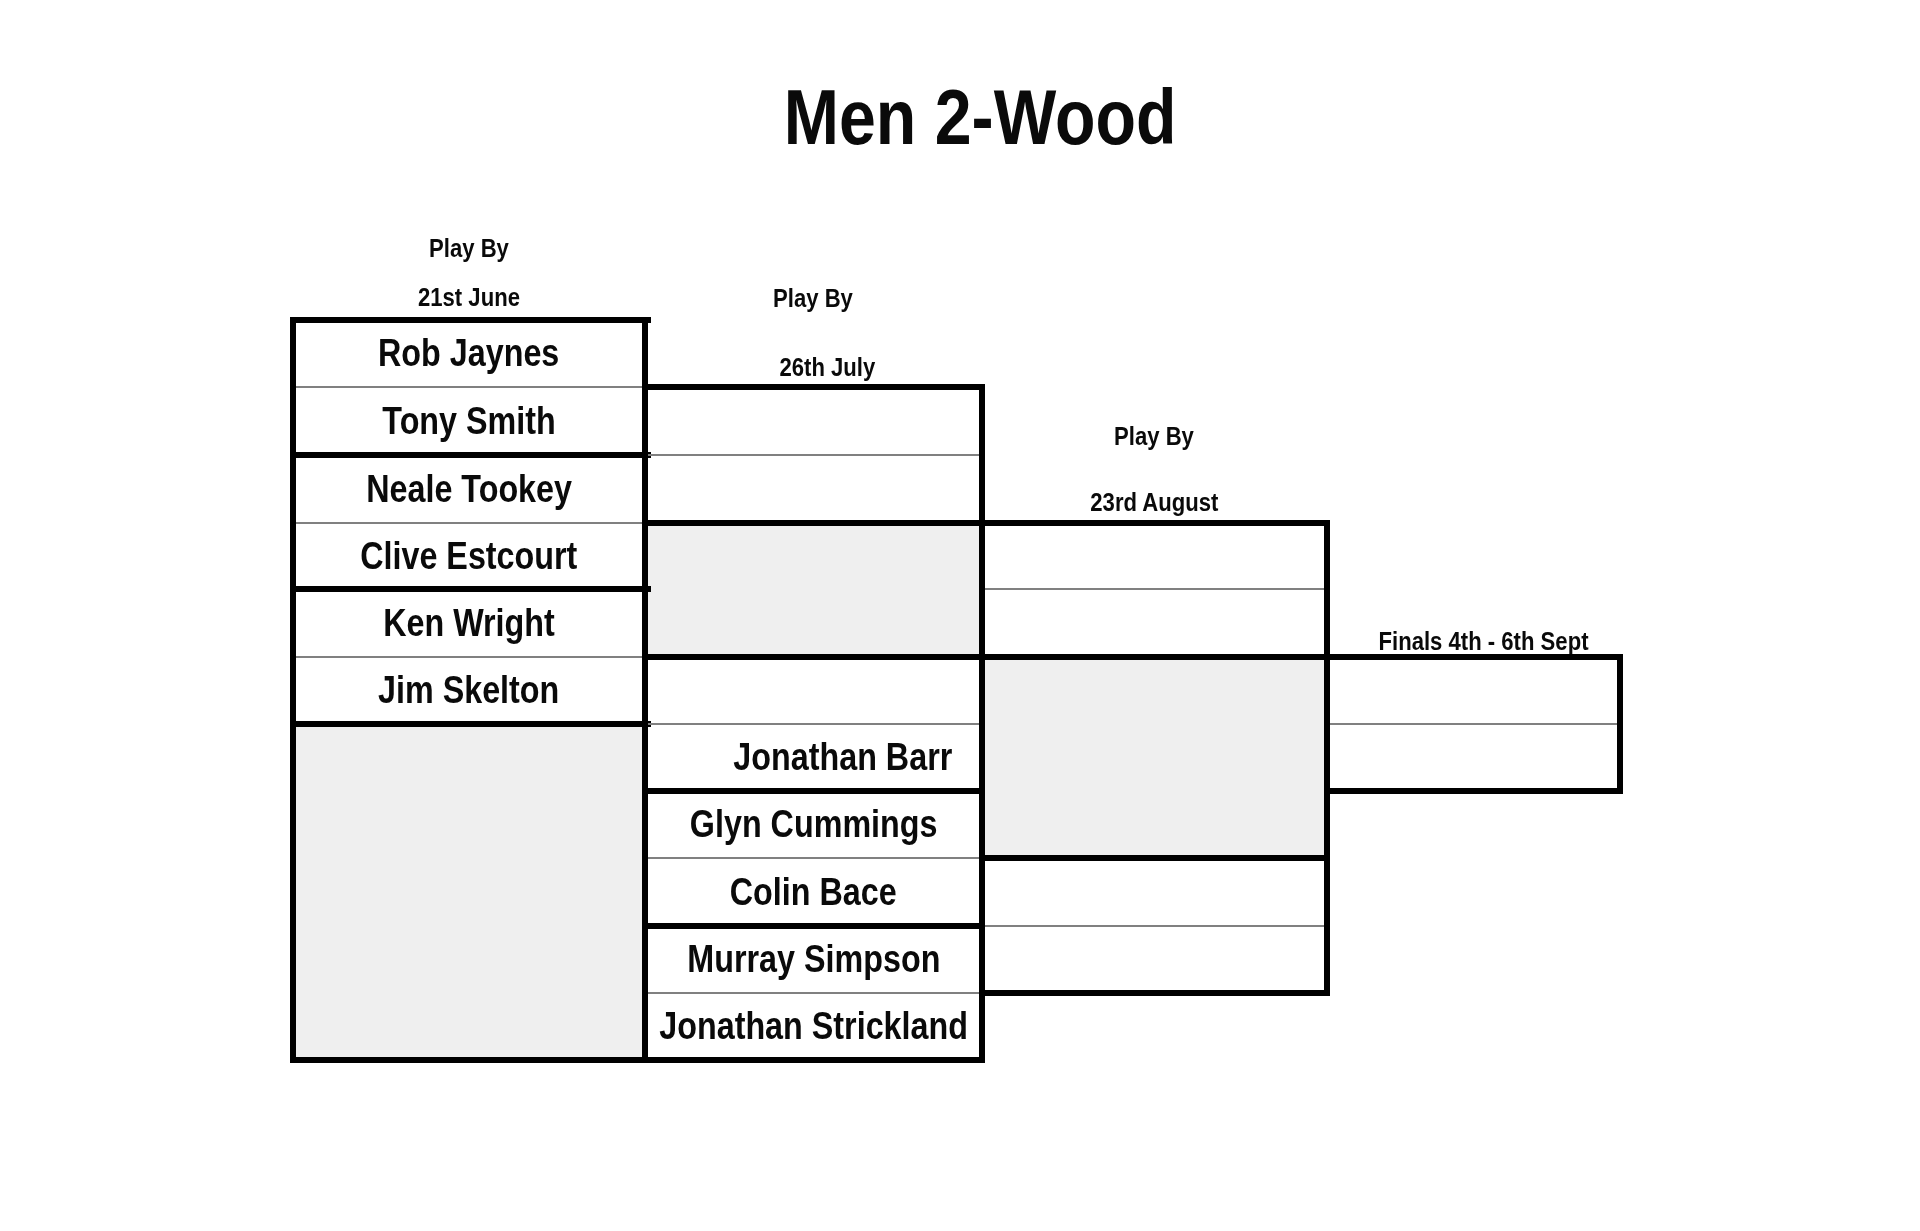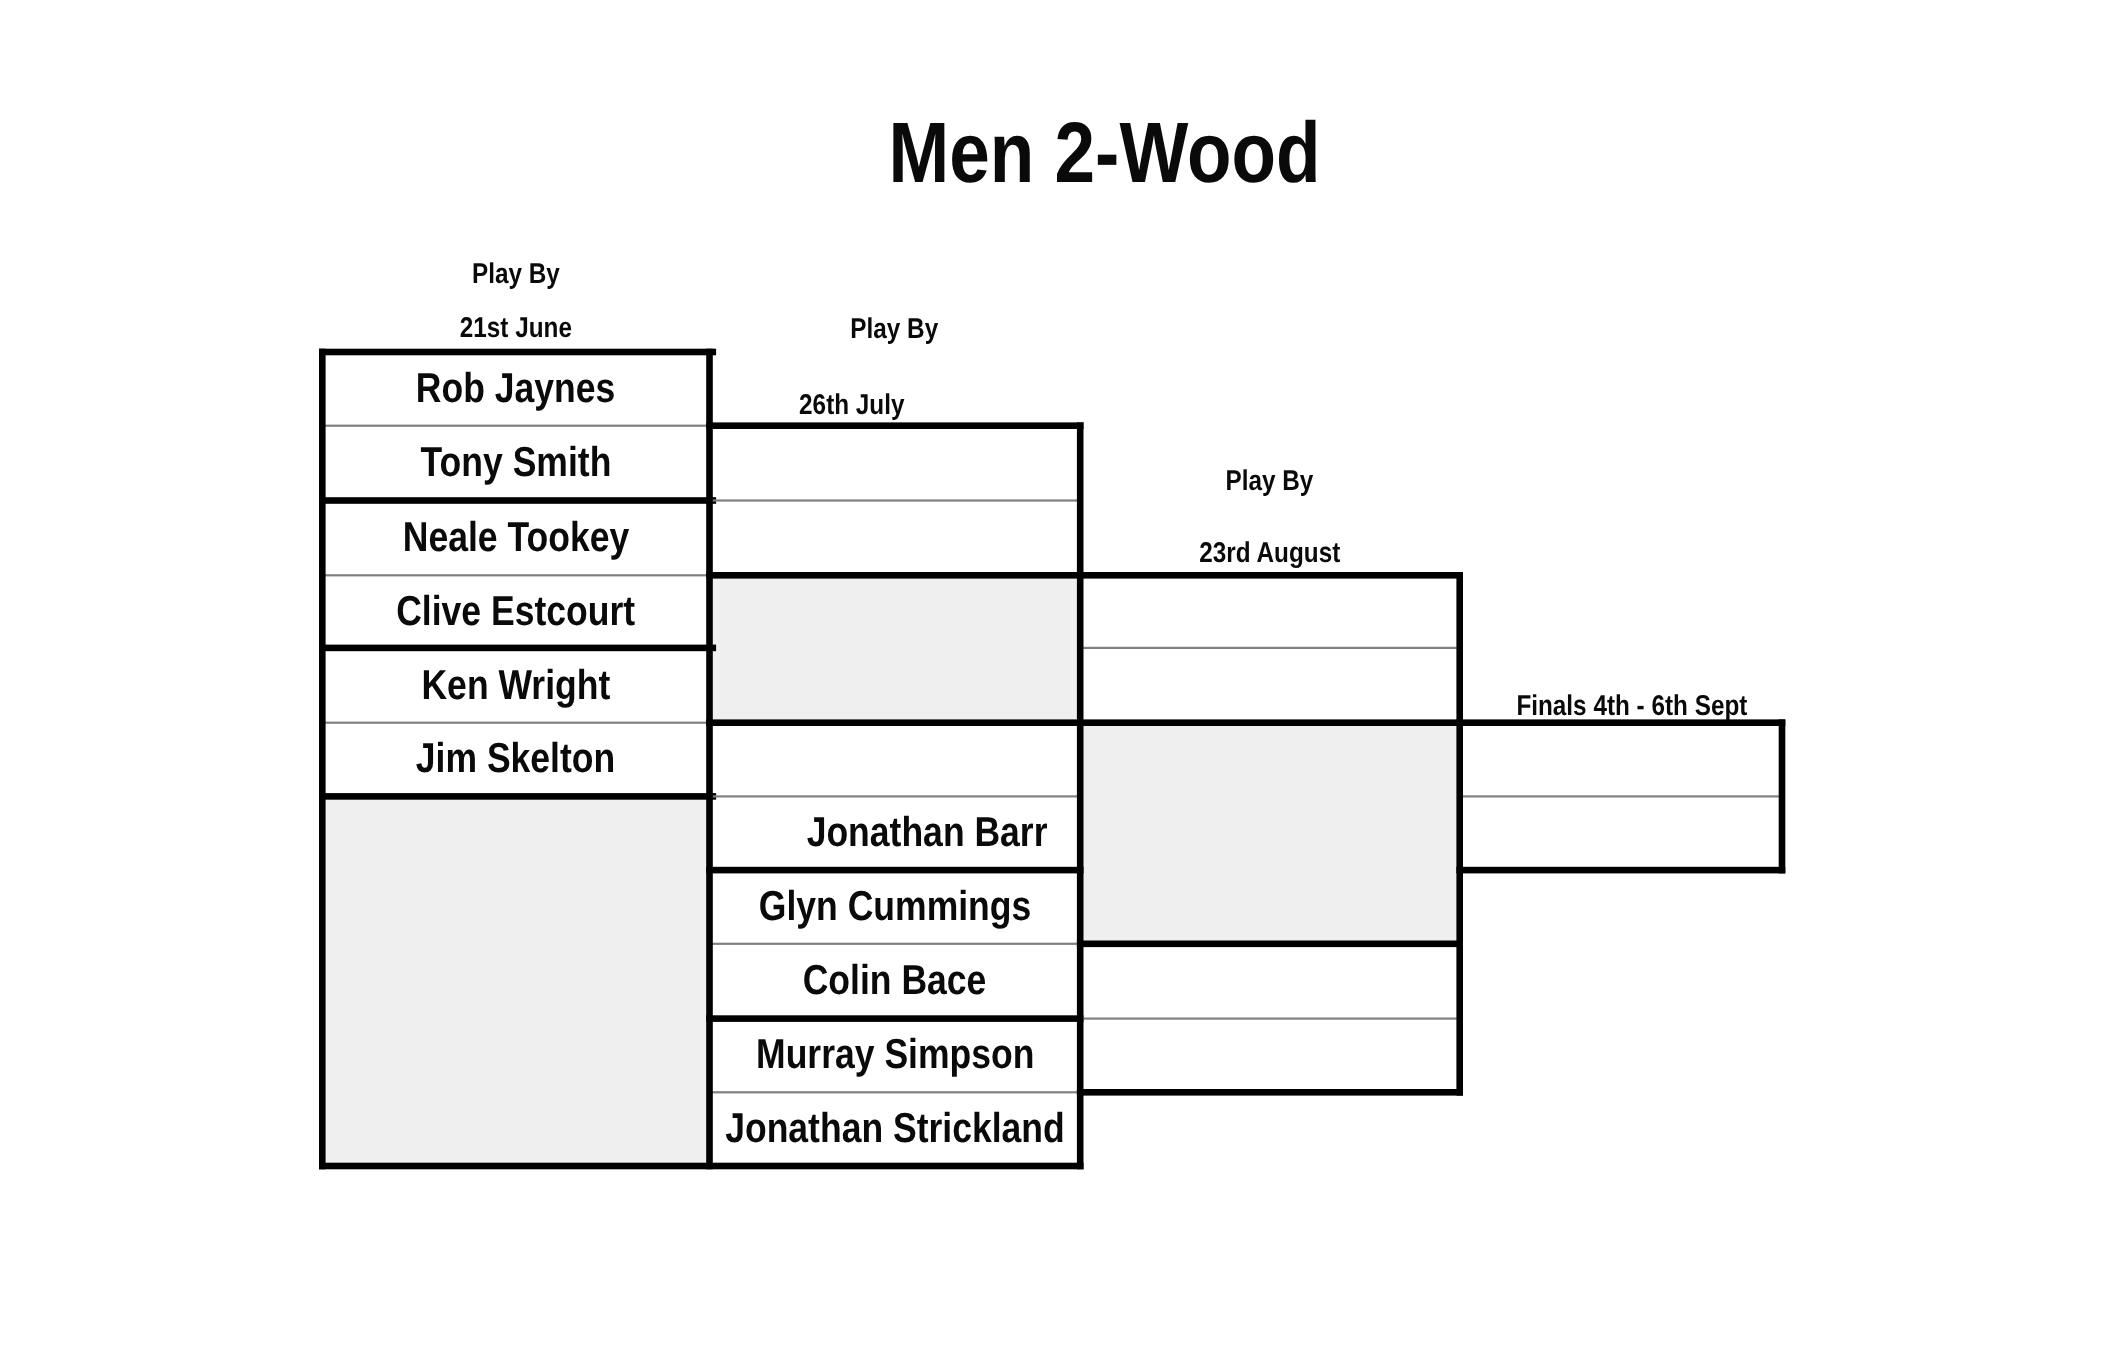--- a/index.html
+++ b/index.html
@@ -23,35 +23,35 @@
   .slot{position:absolute;background:#ffffff;}
   .bye{position:absolute;background:#efefef;}
   .hl,.vl{position:absolute;background:#000000;}
   .thin{background:#808080;}
 </style>
 </head>
 <body>
 
 <div class="canvas">
 
-  <div class="title" style="left:604px;top:72px;width:800px;height:90px;margin-top:21px;">
+  <div class="title" style="left:580px;top:72px;width:800px;height:90px;">
     <span>Men 2-Wood</span>
   </div>
 
   <div class="hdr" style="left:319px;top:228px;width:300px;height:40px;">
       <span>Play By</span>
     </div>
   <div class="hdr" style="left:319px;top:277px;width:300px;height:40px;">
       <span>21st June</span>
     </div>
 
   <div class="hdr" style="left:663px;top:278px;width:300px;height:40px;">
       <span>Play By</span>
     </div>
-  <div class="hdr" style="left:624px;top:347px;width:300px;height:40px;">
+  <div class="hdr" style="left:677px;top:347px;width:300px;height:40px;">
       <span>26th July</span>
     </div>
 
   <div class="hdr" style="left:1004px;top:416px;width:300px;height:40px;">
       <span>Play By</span>
     </div>
   <div class="hdr" style="left:1004px;top:482px;width:300px;height:40px;">
       <span>23rd August</span>
     </div>
 

